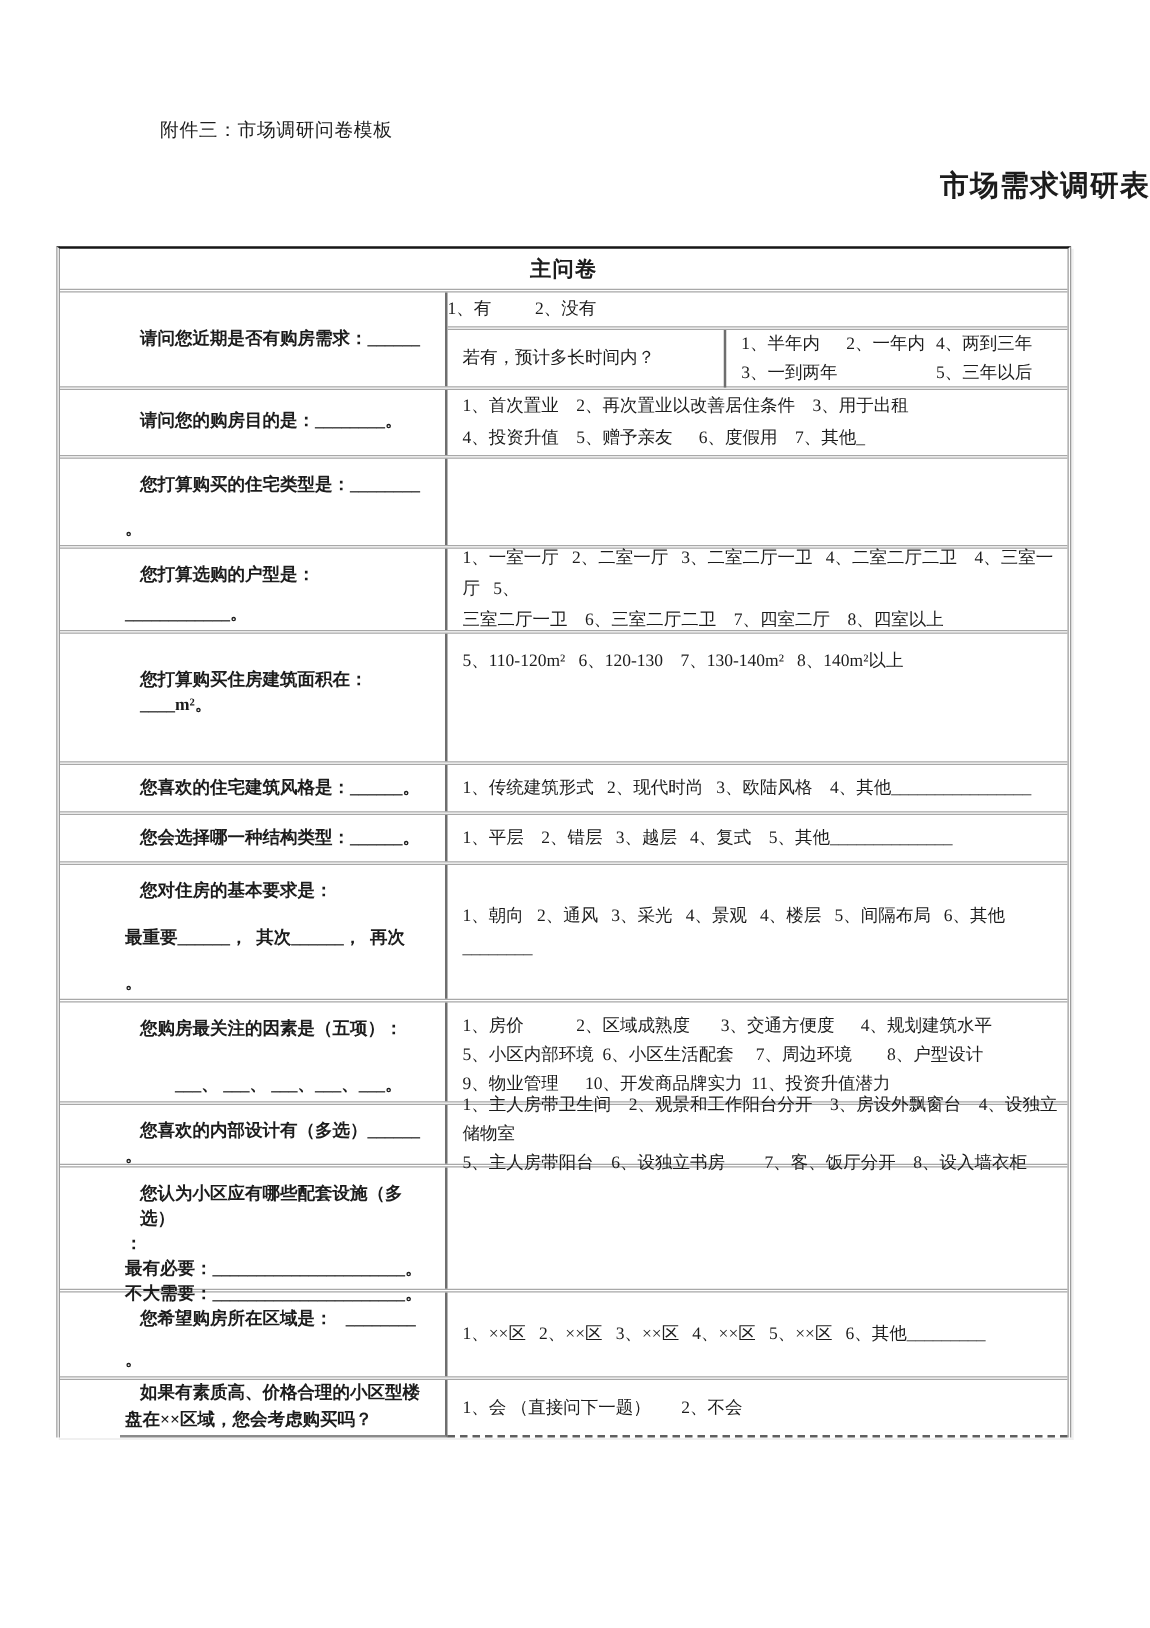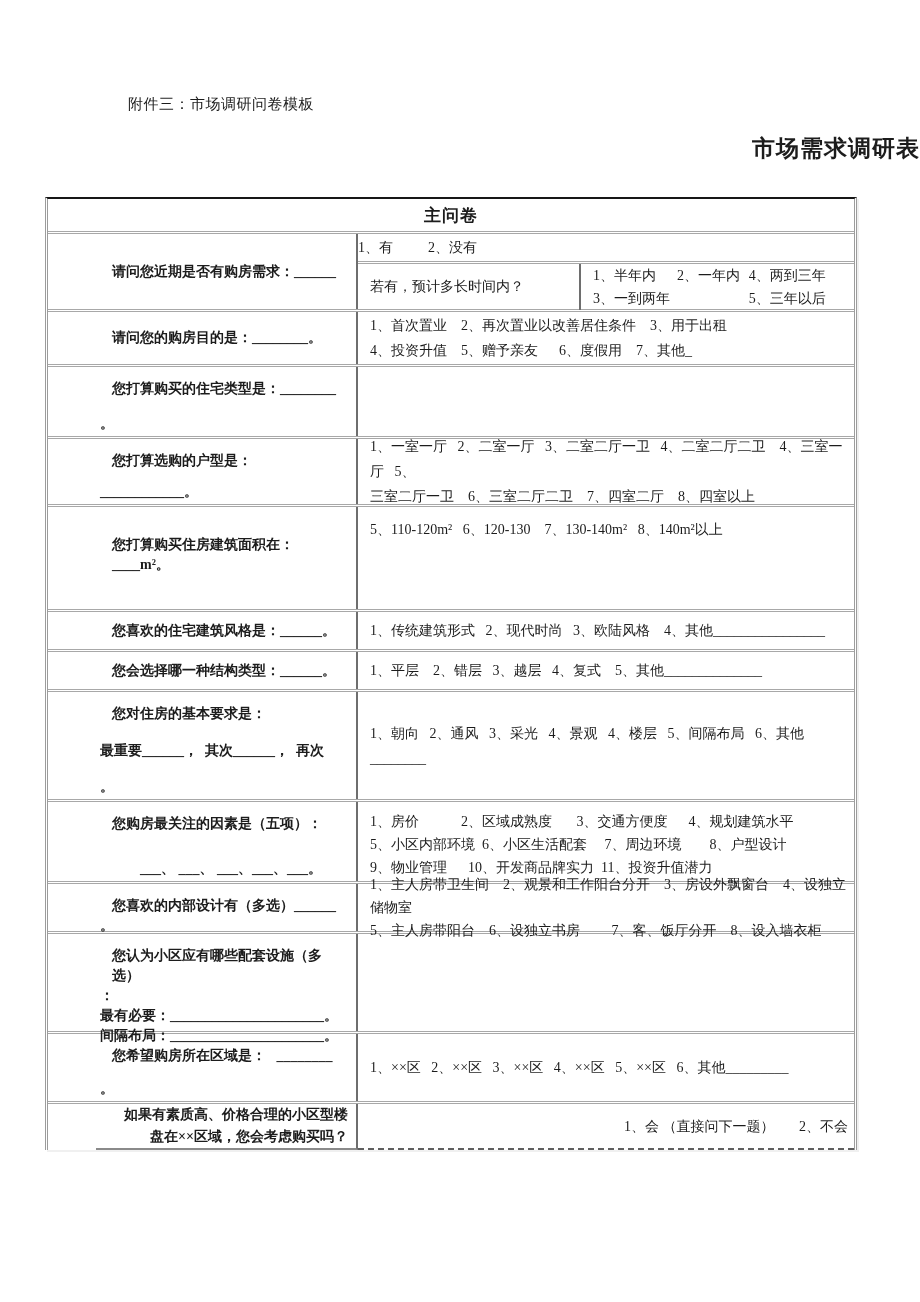--- a/index.html
+++ b/index.html
@@ -44,21 +44,21 @@
     padding:2px 6px 2px 12px;
     display:flex; flex-direction:column; justify-content:center;
     white-space:pre-wrap;
   }
   .flush { margin-left:-12px; }
   .indent28 { padding-left:28px; }
   
   .r1{height:78px}  .r2{height:55px}  .r3{height:72px}  .r4{height:68px}
   .r5{height:105px} .r6{height:40px}  .r7{height:40px}  .r8{height:110px}
   .r9{height:82px}  .r10{height:50px} .r11{height:100px}.r12{height:70px}
-  .r13{height:46px; border-bottom:none;text-align:right;}
+  .r13{height:46px; border-bottom:none;}
   
   .q-between { justify-content:space-between; padding-top:12px; padding-bottom:2px; }
   .q-top { justify-content:flex-start; padding-top:28px; }
   .o-between { justify-content:space-between; padding-top:10px; padding-bottom:10px; }
   .o-evenly { justify-content:flex-end; }
   .o-tight { line-height:23px; }
   
   .r1 .ocell { padding:0; }
   .sub-top {
     height:30px; flex:0 0 30px; display:flex; align-items:center;
@@ -180,21 +180,21 @@
       <span>1、主人房带卫生间    2、观景和工作阳台分开    3、房设外飘窗台    4、设独立储物室</span>
       <span>5、主人房带阳台    6、设独立书房         7、客、饭厅分开    8、设入墙衣柜</span>
     </div>
   </div>
 
   <div class="trow r11">
     <div class="qcell q-between">
       <span>您认为小区应有哪些配套设施（多选）</span>
       <span class="flush">：</span>
       <span class="flush">最有必要：______________________。</span>
-      <span class="flush">间隔布局：______________________。</span>
+      <span class="flush">不大需要：______________________。</span>
     </div>
   </div>
 
   <div class="trow r12">
     <div class="qcell q-between">
       <span>您希望购房所在区域是：   ________</span>
       <span class="flush">。</span>
     </div>
     <div class="ocell">
       <span>1、××区   2、××区   3、××区   4、××区   5、××区   6、其他_________</span>

